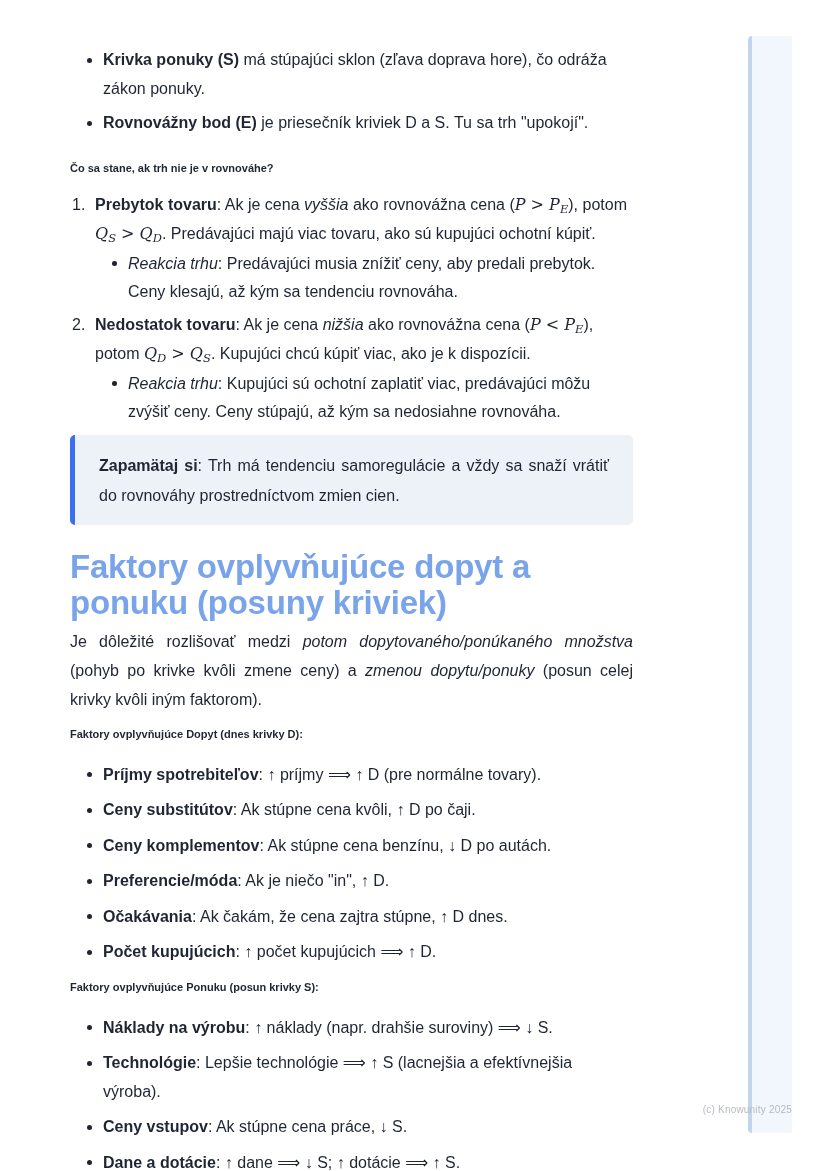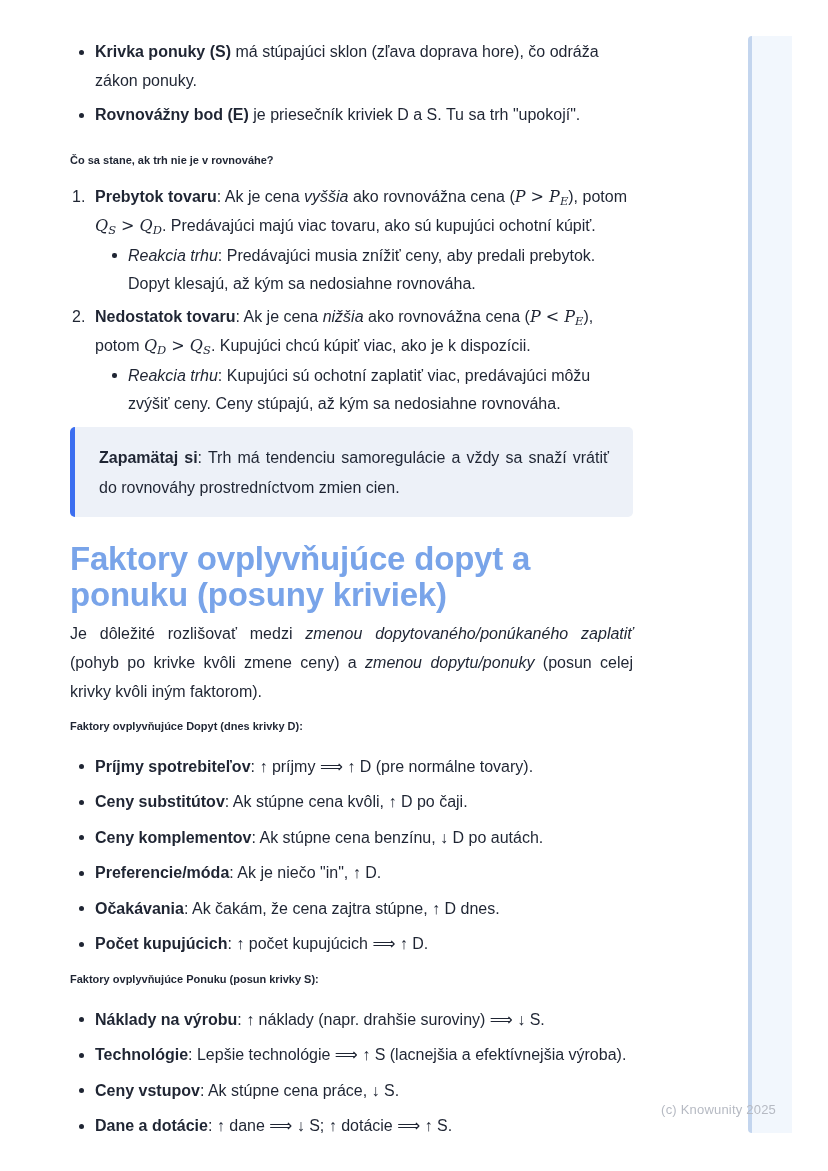--- a/index.html
+++ b/index.html
@@ -18,21 +18,21 @@
     background:#ffffff;
     font-family:"Liberation Sans","DejaVu Sans",sans-serif;
     font-size:16px;line-height:28.5px;
     color:var(--body_text);
     position:relative;overflow:hidden;
   }
   .content{
     position:absolute;left:70px;top:38px;width:563px;
   }
   
-  .blist{list-style:none;margin:0;padding:0}
+  .blist{list-style:none;margin:8px;padding:0}
   .bitem{position:relative;padding-left:25px}
   .dot{position:absolute;left:9px;top:11.5px;width:5px;height:5px;border-radius:50%;background:var(--body_text)}
   .intro .bitem + .bitem{margin-top:6px}
   
   h3{font-size:11px;font-weight:700;margin:18px 0 10px;line-height:25px}
   h3.factors{margin:8px 0 14px}
   h2.accent{
     color:var(--accent_heading);
     font-size:33px;line-height:36px;font-weight:700;
     margin:24px 0 0;letter-spacing:-0.2px;
@@ -65,22 +65,22 @@
   .s-msub{font-family:"DejaVu Serif","Liberation Serif",serif;font-style:italic;font-size:11.5px;position:relative;top:3px}
   
   .page-edge{
     position:absolute;left:748px;top:36px;width:44px;height:1097px;
     background:var(--edge_fill);
     border-left:4px solid var(--edge_line);
     border-radius:4px 0 0 4px;
   }
   
   .watermark{
-    position:absolute;top:1103px;right:52px;
-    font-size:13px;line-height:14px;letter-spacing:0.2px;
+    position:absolute;top:1103px;right:36px;
+    font-size:10px;line-height:14px;letter-spacing:0.2px;
     color:var(--watermark);z-index:2;
   }
 </style>
 </head>
 <body>
 
 <div class="page">
 
   <div class="page-edge"></div>
 
@@ -102,21 +102,21 @@
     <h3>Čo sa stane, ak trh nie je v rovnováhe?</h3>
 
     <ol class="nlist">
       <li class="nitem">
         <span class="num">1.</span>
         <div class="nbody">
           <div><span class="s-b">Prebytok tovaru</span><span>: Ak je cena </span><span class="s-i">vyššia</span><span> ako rovnovážna cena (</span><span class="s-m">P</span><span class="s-mo"> &gt; </span><span class="s-m">P</span><span class="s-msub">E</span><span>), potom </span><span class="s-m">Q</span><span class="s-msub">S</span><span class="s-mo"> &gt; </span><span class="s-m">Q</span><span class="s-msub">D</span><span>. Predávajúci majú viac tovaru, ako sú kupujúci ochotní kúpiť.</span></div>
           <ul class="blist sub">
             <li class="bitem">
               <span class="dot"></span>
-              <span><span class="s-i">Reakcia trhu</span><span>: Predávajúci musia znížiť ceny, aby predali prebytok. Dopyt klesajú, až kým sa nedosiahne rovnováha.</span></span>
+              <span><span class="s-i">Reakcia trhu</span><span>: Predávajúci musia znížiť ceny, aby predali prebytok. Ceny klesajú, až kým sa tendenciu rovnováha.</span></span>
             </li>
           </ul>
         </div>
       </li>
       <li class="nitem">
         <span class="num">2.</span>
         <div class="nbody">
           <div><span class="s-b">Nedostatok tovaru</span><span>: Ak je cena </span><span class="s-i">nižšia</span><span> ako rovnovážna cena (</span><span class="s-m">P</span><span class="s-mo"> &lt; </span><span class="s-m">P</span><span class="s-msub">E</span><span>), potom </span><span class="s-m">Q</span><span class="s-msub">D</span><span class="s-mo"> &gt; </span><span class="s-m">Q</span><span class="s-msub">S</span><span>. Kupujúci chcú kúpiť viac, ako je k dispozícii.</span></div>
           <ul class="blist sub">
             <li class="bitem">
@@ -127,21 +127,21 @@
         </div>
       </li>
     </ol>
 
     <aside class="callout">
       <div class="callout-text"><span class="s-b">Zapamätaj si</span><span>: Trh má tendenciu samoregulácie a vždy sa snaží vrátiť do rovnováhy prostredníctvom zmien cien.</span></div>
     </aside>
 
     <h2 class="accent">Faktory ovplyvňujúce dopyt a ponuku (posuny kriviek)</h2>
 
-    <p class="para"><span>Je dôležité rozlišovať medzi </span><span class="s-i">zmenou dopytovaného/ponúkaného zaplatiť</span><span> (pohyb po krivke kvôli zmene ceny) a </span><span class="s-i">zmenou dopytu/ponuky</span><span> (posun celej krivky kvôli iným faktorom).</span></p>
+    <p class="para"><span>Je dôležité rozlišovať medzi </span><span class="s-i">potom dopytovaného/ponúkaného množstva</span><span> (pohyb po krivke kvôli zmene ceny) a </span><span class="s-i">zmenou dopytu/ponuky</span><span> (posun celej krivky kvôli iným faktorom).</span></p>
 
     <h3 class="factors">Faktory ovplyvňujúce Dopyt (dnes krivky D):</h3>
 
     <ul class="blist factors-list">
       <li class="bitem">
         <span class="dot"></span>
         <span><span class="s-b">Príjmy spotrebiteľov</span><span>: ↑ príjmy  ⟹ ↑ D (pre normálne tovary).</span></span>
       </li>
       <li class="bitem">
         <span class="dot"></span>

